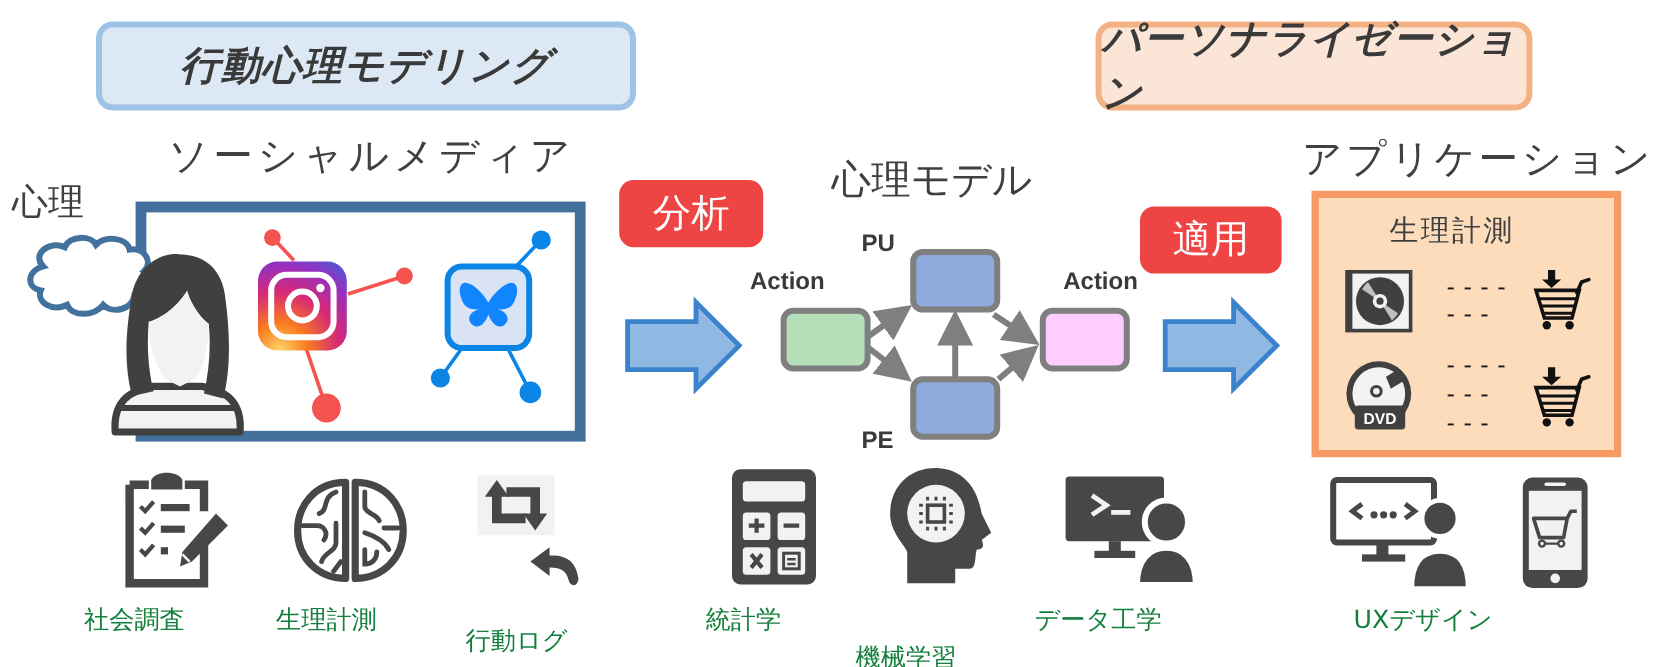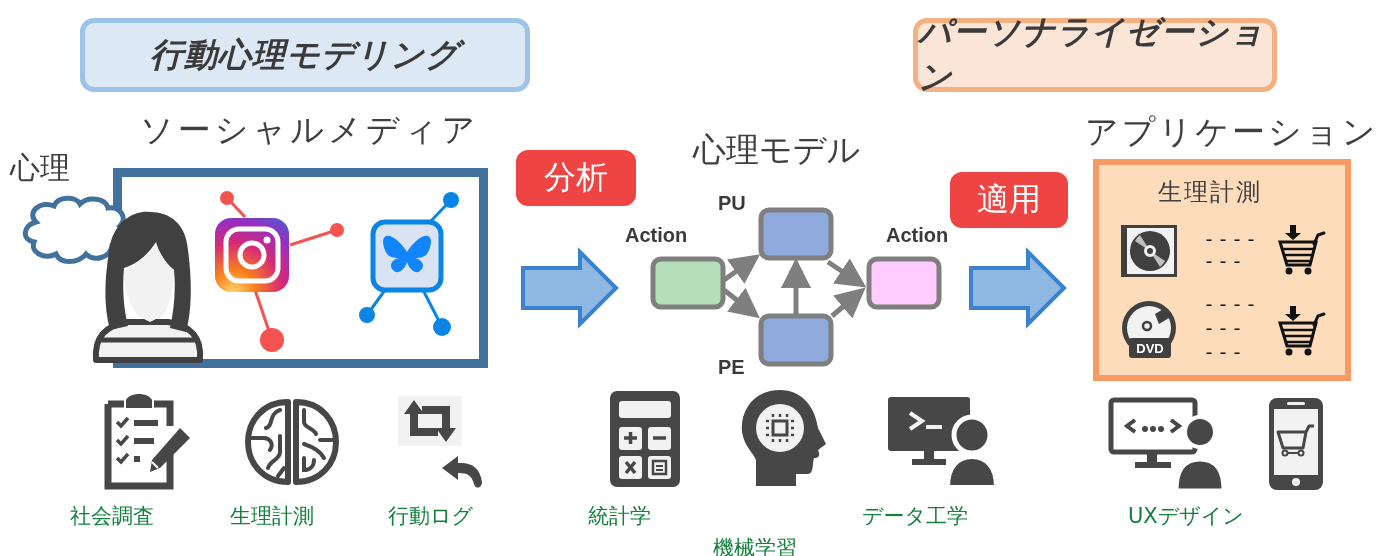--- a/index.html
+++ b/index.html
@@ -246,17 +246,17 @@
   <rect x="18" y="4" width="18" height="3" rx="1.5" fill="#f2f2f2"></rect>
   <circle cx="27" cy="84" r="4" fill="#f2f2f2"></circle>
   <path d="M9 34 L37 34 L34 50 L14 50 Z M37 34 L40 28 L45 28" fill="none" stroke="#474747" stroke-width="3" stroke-linejoin="round"></path>
   <circle cx="16" cy="55" r="2.5" fill="none" stroke="#474747" stroke-width="2"></circle>
   <circle cx="32" cy="55" r="2.5" fill="none" stroke="#474747" stroke-width="2"></circle>
   <line x1="18" y1="55" x2="30" y2="55" stroke="#474747" stroke-width="2"></line>
 </svg>
 
 <div class="caption" style="left:70px; top:502px;">社会調査</div>
 <div class="caption" style="left:230px; top:502px;">生理計測</div>
-<div class="caption" style="left:388px; top:502px;text-align:right;">行動ログ</div>
+<div class="caption" style="left:388px; top:520px;text-align:right;">行動ログ</div>
 <div class="caption" style="left:588px; top:502px;">統計学</div>
 <div class="caption" style="left:713px; top:502px;margin-top:32px;">機械学習</div>
 <div class="caption" style="left:862px; top:502px;">データ工学</div>
 <div class="caption" style="left:1128px; top:502px;">UXデザイン</div>
 
 </body></html>

